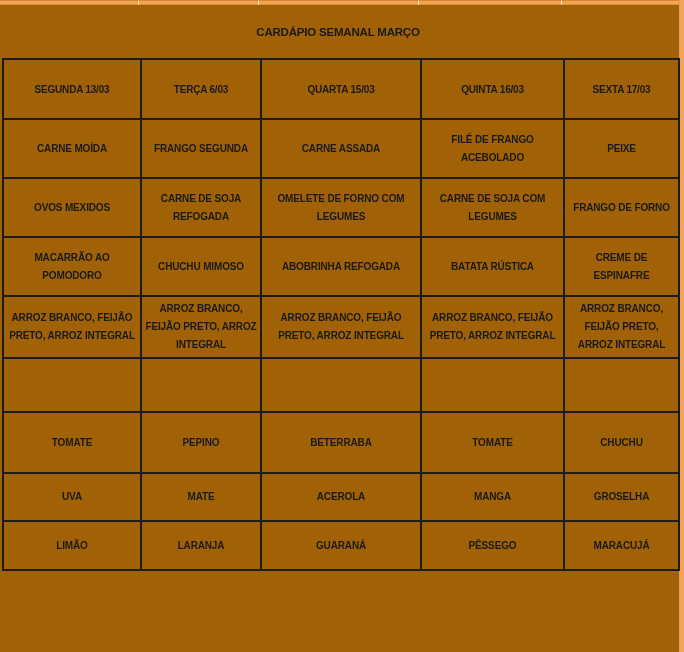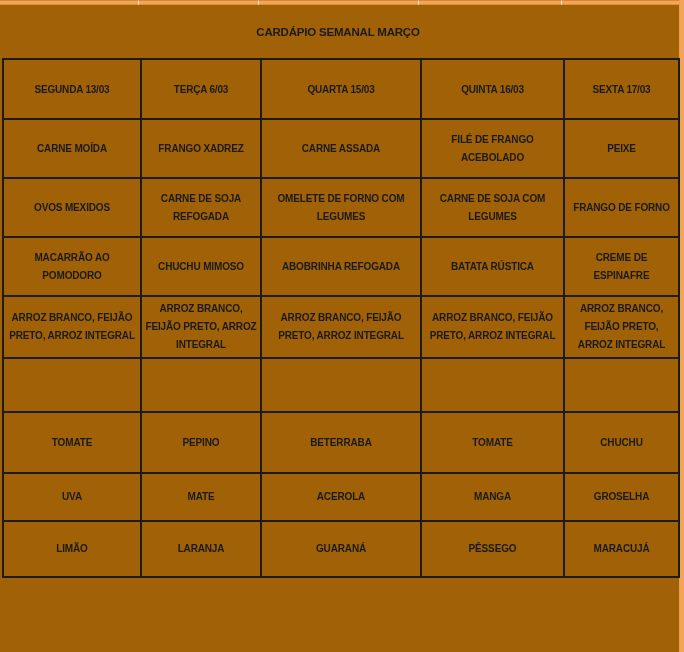--- a/index.html
+++ b/index.html
@@ -83,21 +83,21 @@
     font-size: 10px;
     letter-spacing: -0.15px;
     line-height: 1.8;
   }
   tr.r-header { height: 60px; }
   tr.r-std    { height: 59px; }
   tr.r-rice   { height: 62px; }
   tr.r-empty  { height: 54px; }
   tr.r-salad2 { height: 61px; }
   tr.r-fruit  { height: 48px; }
-  tr.r-juice  { height: 56px; }
+  tr.r-juice  { height: 49px; }
 </style>
 </head>
 <body>
 
 <div class="page">
 
   <div class="accent-top">
     <div class="accent-seg" style="width:139px"></div>
     <div class="accent-seg" style="width:120px"></div>
     <div class="accent-seg" style="width:160px"></div>
@@ -124,21 +124,21 @@
         <th>SEGUNDA 13/03</th>
         <th>TERÇA 6/03</th>
         <th>QUARTA 15/03</th>
         <th>QUINTA  16/03</th>
         <th>SEXTA 17/03</th>
       </tr>
     </thead>
     <tbody>
       <tr class="r-std">
         <td>CARNE MOÍDA</td>
-        <td>FRANGO XADREZ</td>
+        <td>FRANGO SEGUNDA</td>
         <td>CARNE ASSADA</td>
         <td>FILÉ DE FRANGO ACEBOLADO</td>
         <td>PEIXE</td>
       </tr>
       <tr class="r-std">
         <td>OVOS MEXIDOS</td>
         <td>CARNE DE SOJA REFOGADA</td>
         <td>OMELETE DE FORNO COM LEGUMES</td>
         <td>CARNE DE SOJA COM LEGUMES</td>
         <td>FRANGO DE FORNO</td>

